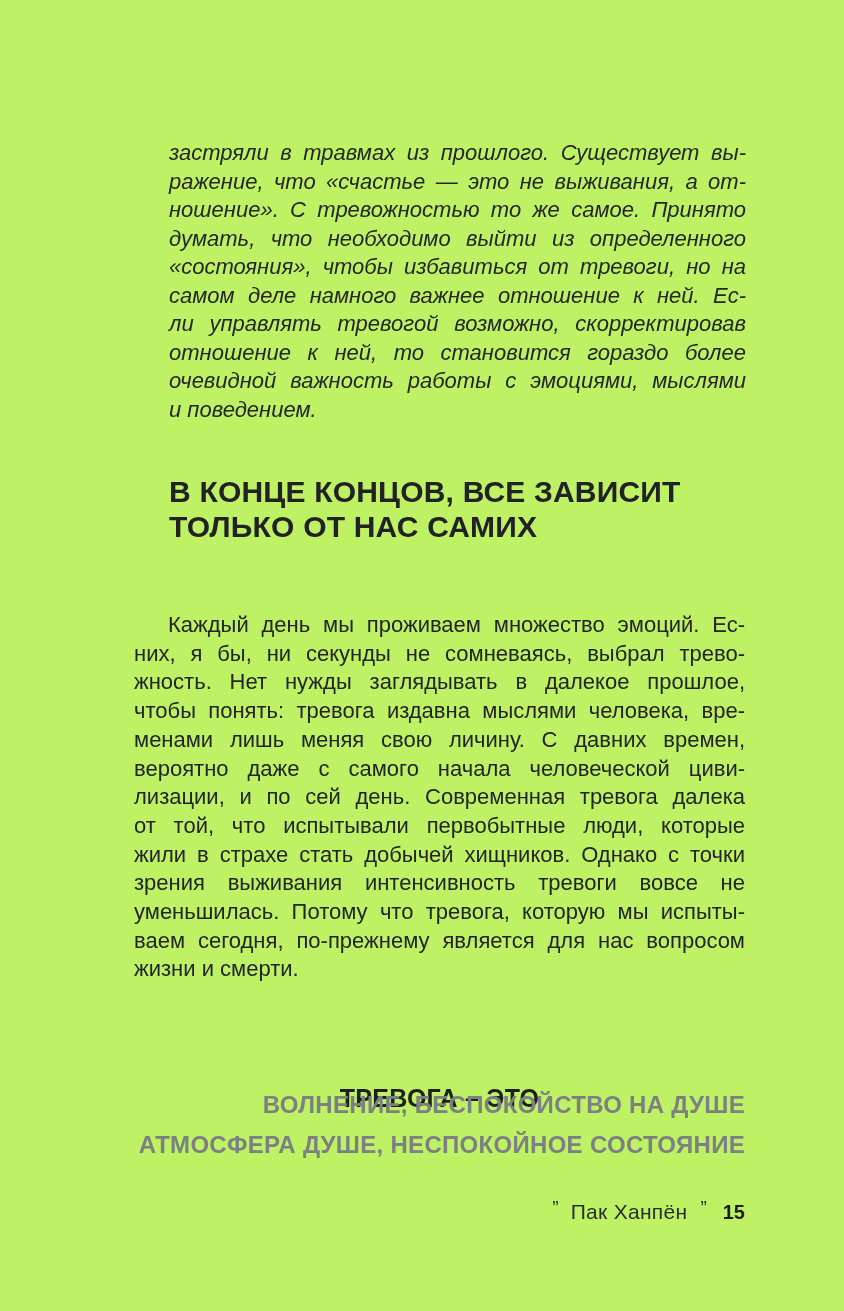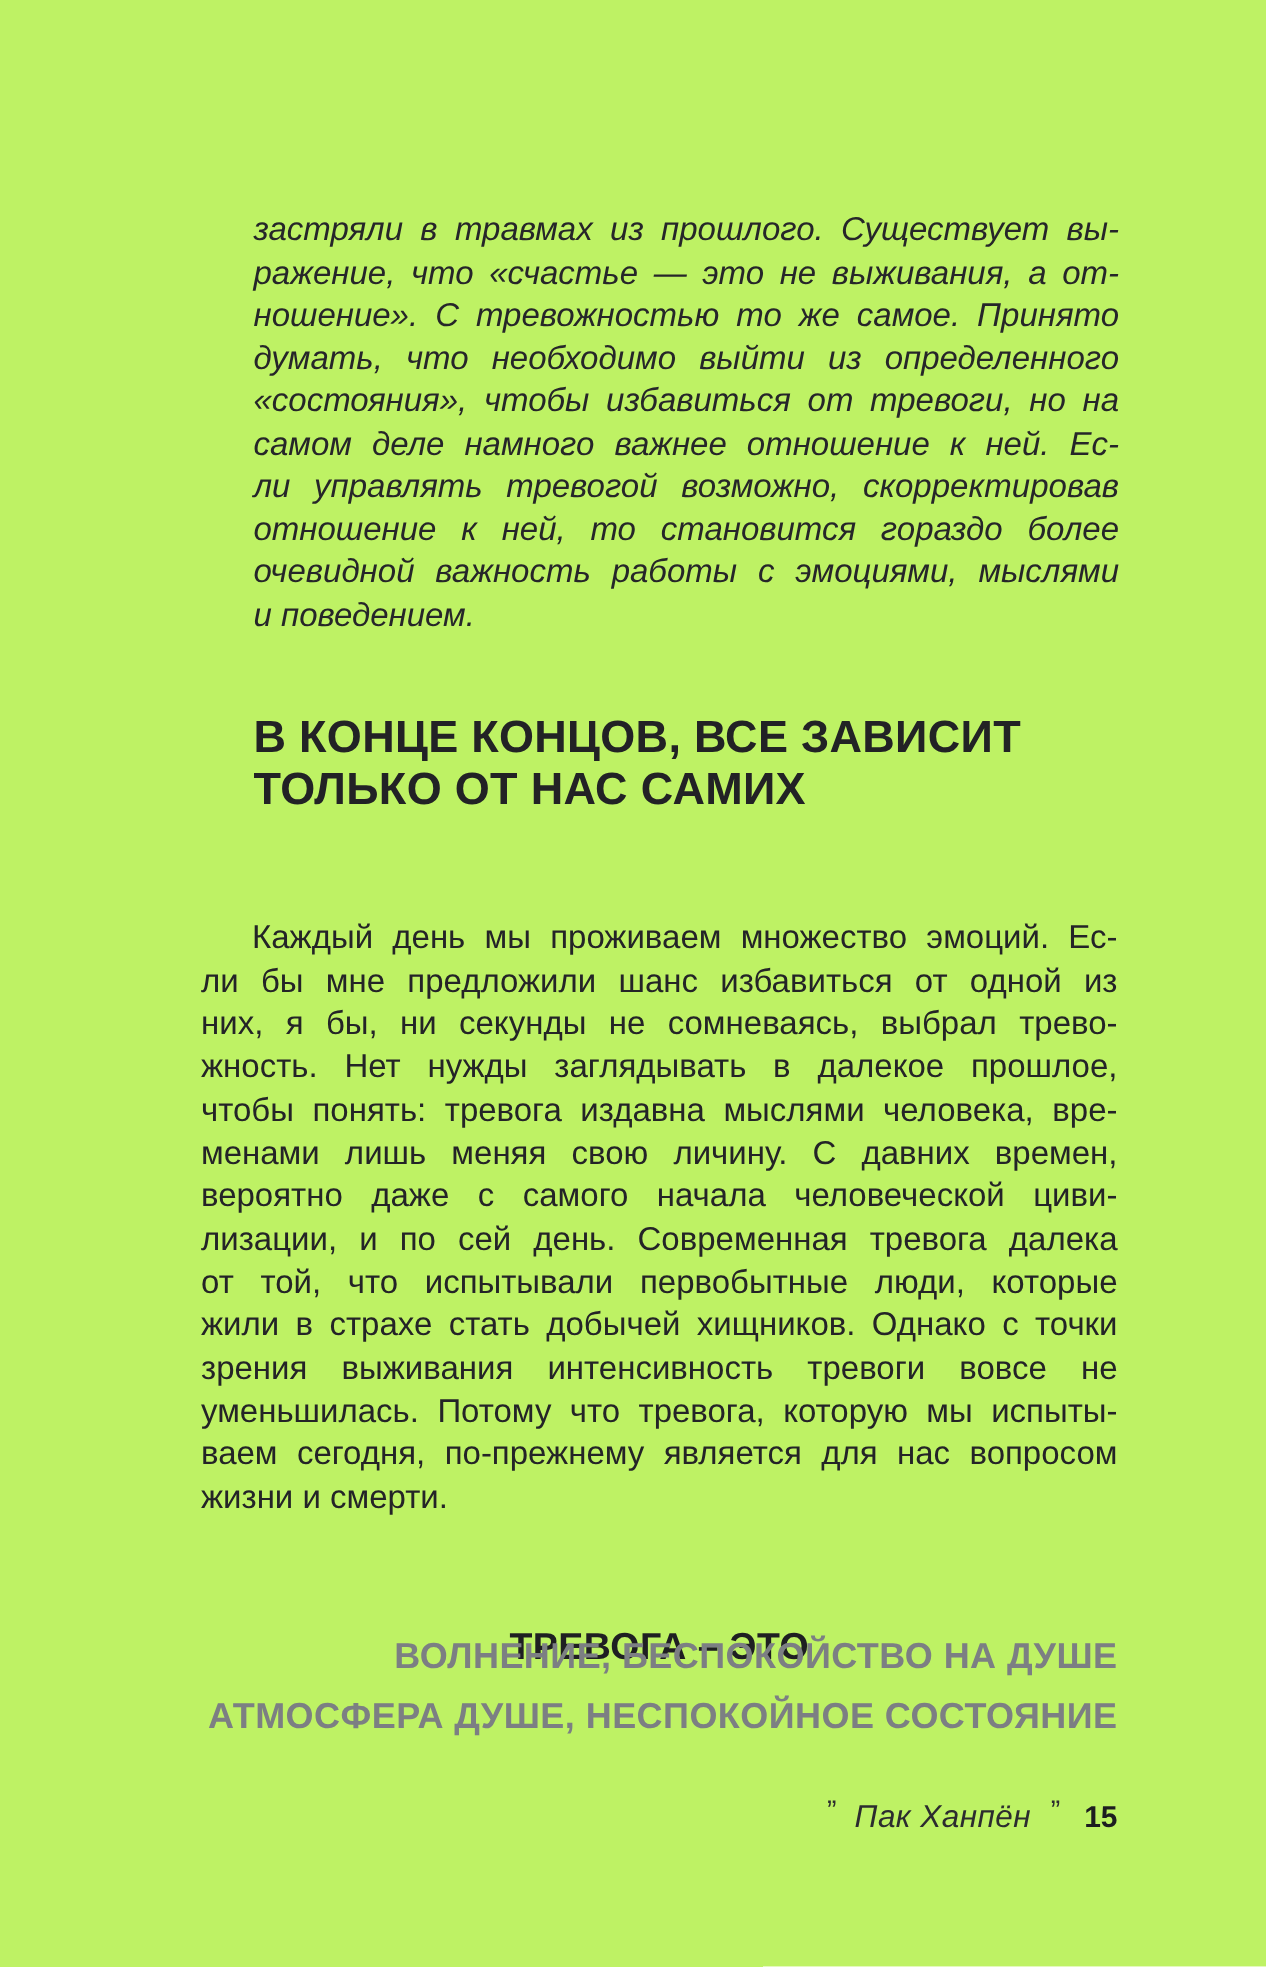--- a/index.html
+++ b/index.html
@@ -85,21 +85,21 @@
   .footer .qmark {
     display: inline-block;
     font-size: 19px;
     letter-spacing: -1px;
     position: relative;
     top: -5px;
     color: #2c2c2f;
   }
   .footer .qmark.left  { margin-right: 13px; }
   .footer .qmark.right { margin-left: 13px; }
-  .footer .author { letter-spacing: 0.3px; font-style: italic; }
+  .footer .author { letter-spacing: 0.3px; }
   .footer .pagenum {
     font-size: 20px;
     font-weight: bold;
     margin-left: 17px;
     color: #1d1d20;
   }
 </style>
 </head>
 <body>
 
@@ -119,21 +119,20 @@
     </div>
 
   <div class="section-heading">
       <div>В КОНЦЕ КОНЦОВ, ВСЕ ЗАВИСИТ</div>
       <div>ТОЛЬКО ОТ НАС САМИХ</div>
     </div>
 
 
   <div class="body-block jlines indent-first">
       <div>Каждый день мы проживаем множество эмоций. Ес-</div>
-      <div>ли бы мне предложили шанс избавиться от одной из</div>
       <div>них, я бы, ни секунды не сомневаясь, выбрал трево-</div>
       <div>жность. Нет нужды заглядывать в далекое прошлое,</div>
       <div>чтобы понять: тревога издавна мыслями человека, вре-</div>
       <div>менами лишь меняя свою личину. С давних времен,</div>
       <div>вероятно даже с самого начала человеческой циви-</div>
       <div>лизации, и по сей день. Современная тревога далека</div>
       <div>от той, что испытывали первобытные люди, которые</div>
       <div>жили в страхе стать добычей хищников. Однако с точки</div>
       <div>зрения выживания интенсивность тревоги вовсе не</div>
       <div>уменьшилась. Потому что тревога, которую мы испыты-</div>

